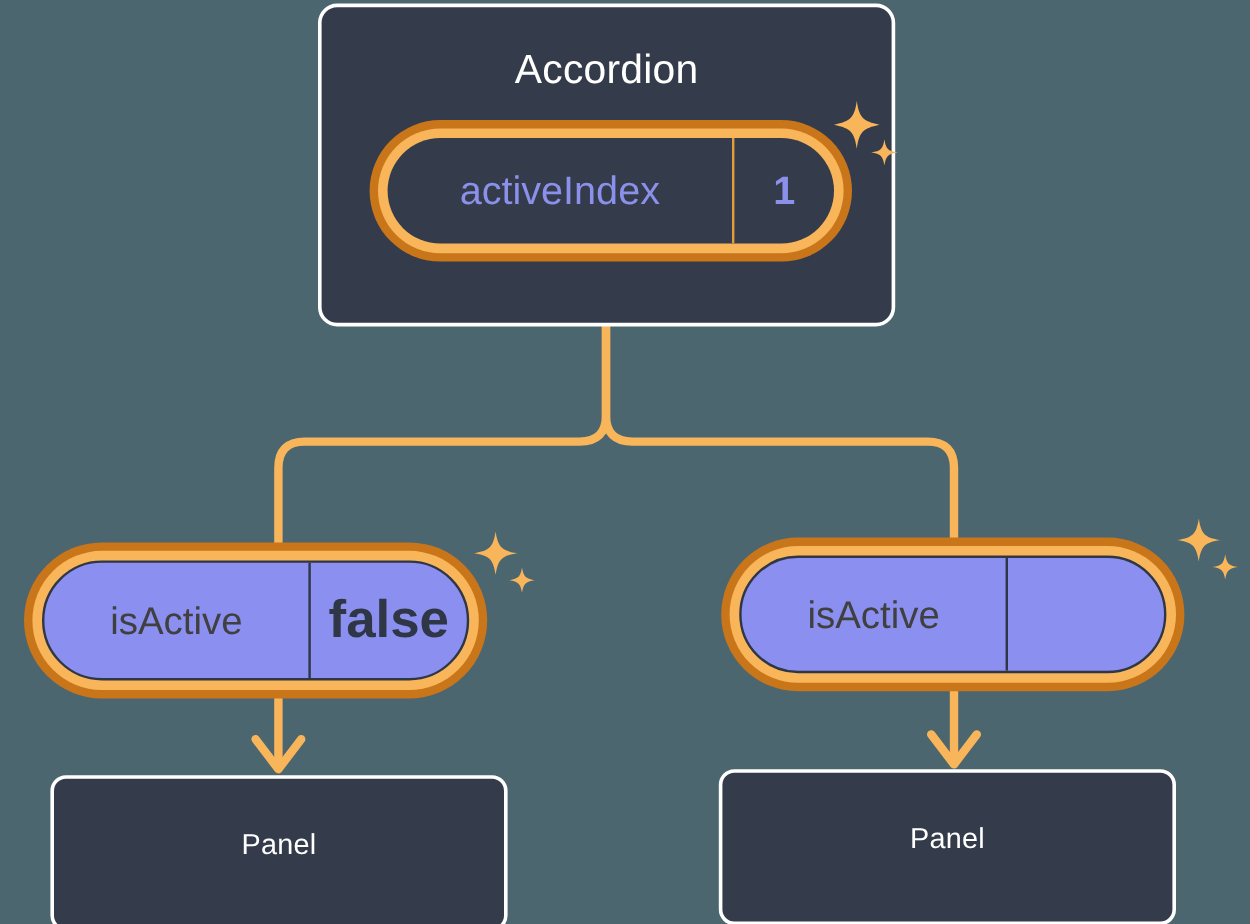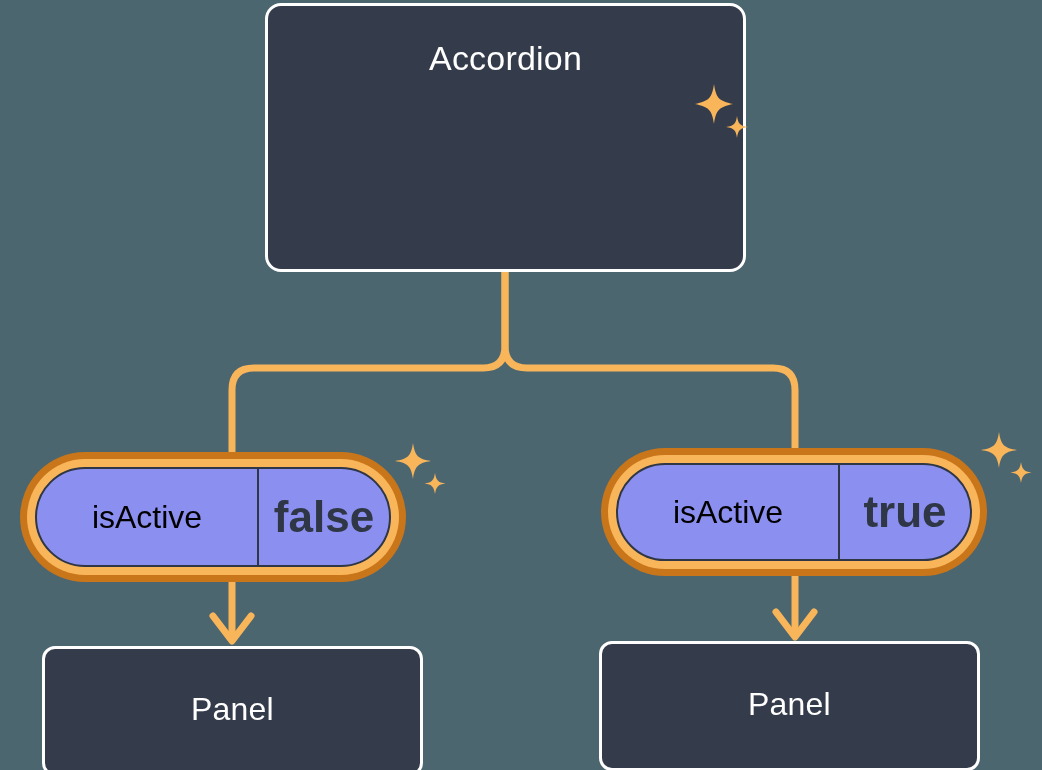--- a/index.html
+++ b/index.html
@@ -70,21 +70,21 @@
     border: 3px solid #ffffff;
     border-radius: 13px;
     box-sizing: border-box;
     z-index: 2;
   }
   .panel-box .node-title {
     position: absolute;
     left: 0;
     right: 0;
     top: 42px;
-    font-size: 32px;
+    font-size: 24px;
   }
   #panel-left {
     left: 42px;
     top: 646px;
     width: 381px;
     height: 130px;
   }
   #panel-right {
     left: 599px;
     top: 641px;
@@ -143,21 +143,21 @@
     font-weight: 700;
     flex: 1 1 auto;
   }
 
   
   .pill-purple .pill-body {
     background: #8b8fef;
     border: 2px solid #2f3645;
   }
   .pill-purple .pill-key {
-    color: #000000;
+    color: #404040;
     font-size: 32px;
     font-weight: 400;
     border-right: 2px solid #2f3645;
   }
   .pill-purple .pill-val {
     color: #2f3645;
     font-size: 44px;
     font-weight: 700;
     flex: 1 1 auto;
   }
@@ -215,20 +215,28 @@
     <path d="M213,616 L232,641 L251,616" fill="none" stroke="#f8b55a" stroke-width="7" stroke-linecap="round" stroke-linejoin="round"></path>
 
     <path d="M795,574 L795,636" fill="none" stroke="#f8b55a" stroke-width="7" stroke-linecap="butt"></path>
     <path d="M776,612 L795,637 L814,612" fill="none" stroke="#f8b55a" stroke-width="7" stroke-linecap="round" stroke-linejoin="round"></path>
   </svg>
 
   <div id="node-accordion" class="node-box">
     <div class="node-title">Accordion</div>
   </div>
 
+  <div id="pill-activeindex" class="pill-wrap pill-dark">
+    <div class="pill-ring">
+      <div class="pill-body">
+        <span class="pill-key">activeIndex</span>
+        <span class="pill-val">1</span>
+      </div>
+    </div>
+  </div>
 
   <svg id="sparkle-accordion" class="sparkle" width="58" height="62" viewBox="0 0 58 62">
     <path d="M22 0 C24 14 27 17 41 20 C27 23 24 26 22 40 C20 26 17 23 3 20 C17 17 20 14 22 0 Z" fill="#f8b55a"></path>
     <path d="M45 32 C46.2 40 48 41.8 56 43 C48 44.2 46.2 46 45 54 C43.8 46 42 44.2 34 43 C42 41.8 43.8 40 45 32 Z" fill="#f8b55a"></path>
   </svg>
 
   <div id="pill-isactive-left" class="pill-wrap pill-purple">
     <div class="pill-ring">
       <div class="pill-body">
         <span class="pill-key">isActive</span>
@@ -243,21 +251,20 @@
   </svg>
 
   <div id="panel-left" class="panel-box">
     <div class="node-title">Panel</div>
   </div>
 
   <div id="pill-isactive-right" class="pill-wrap pill-purple">
     <div class="pill-ring">
       <div class="pill-body">
         <span class="pill-key">isActive</span>
-        <span class="pill-val">true</span>
       </div>
     </div>
   </div>
 
   <svg id="sparkle-right-pill" class="sparkle" width="56" height="60" viewBox="0 0 56 60">
     <path d="M21 0 C23 13 26 16 39 18 C26 20 23 23 21 36 C19 23 16 20 3 18 C16 16 19 13 21 0 Z" fill="#f8b55a"></path>
     <path d="M43 30 C44.2 37.5 46 39.3 53.5 40.5 C46 41.7 44.2 43.5 43 51 C41.8 43.5 40 41.7 32.5 40.5 C40 39.3 41.8 37.5 43 30 Z" fill="#f8b55a"></path>
   </svg>
 
   <div id="panel-right" class="panel-box">

